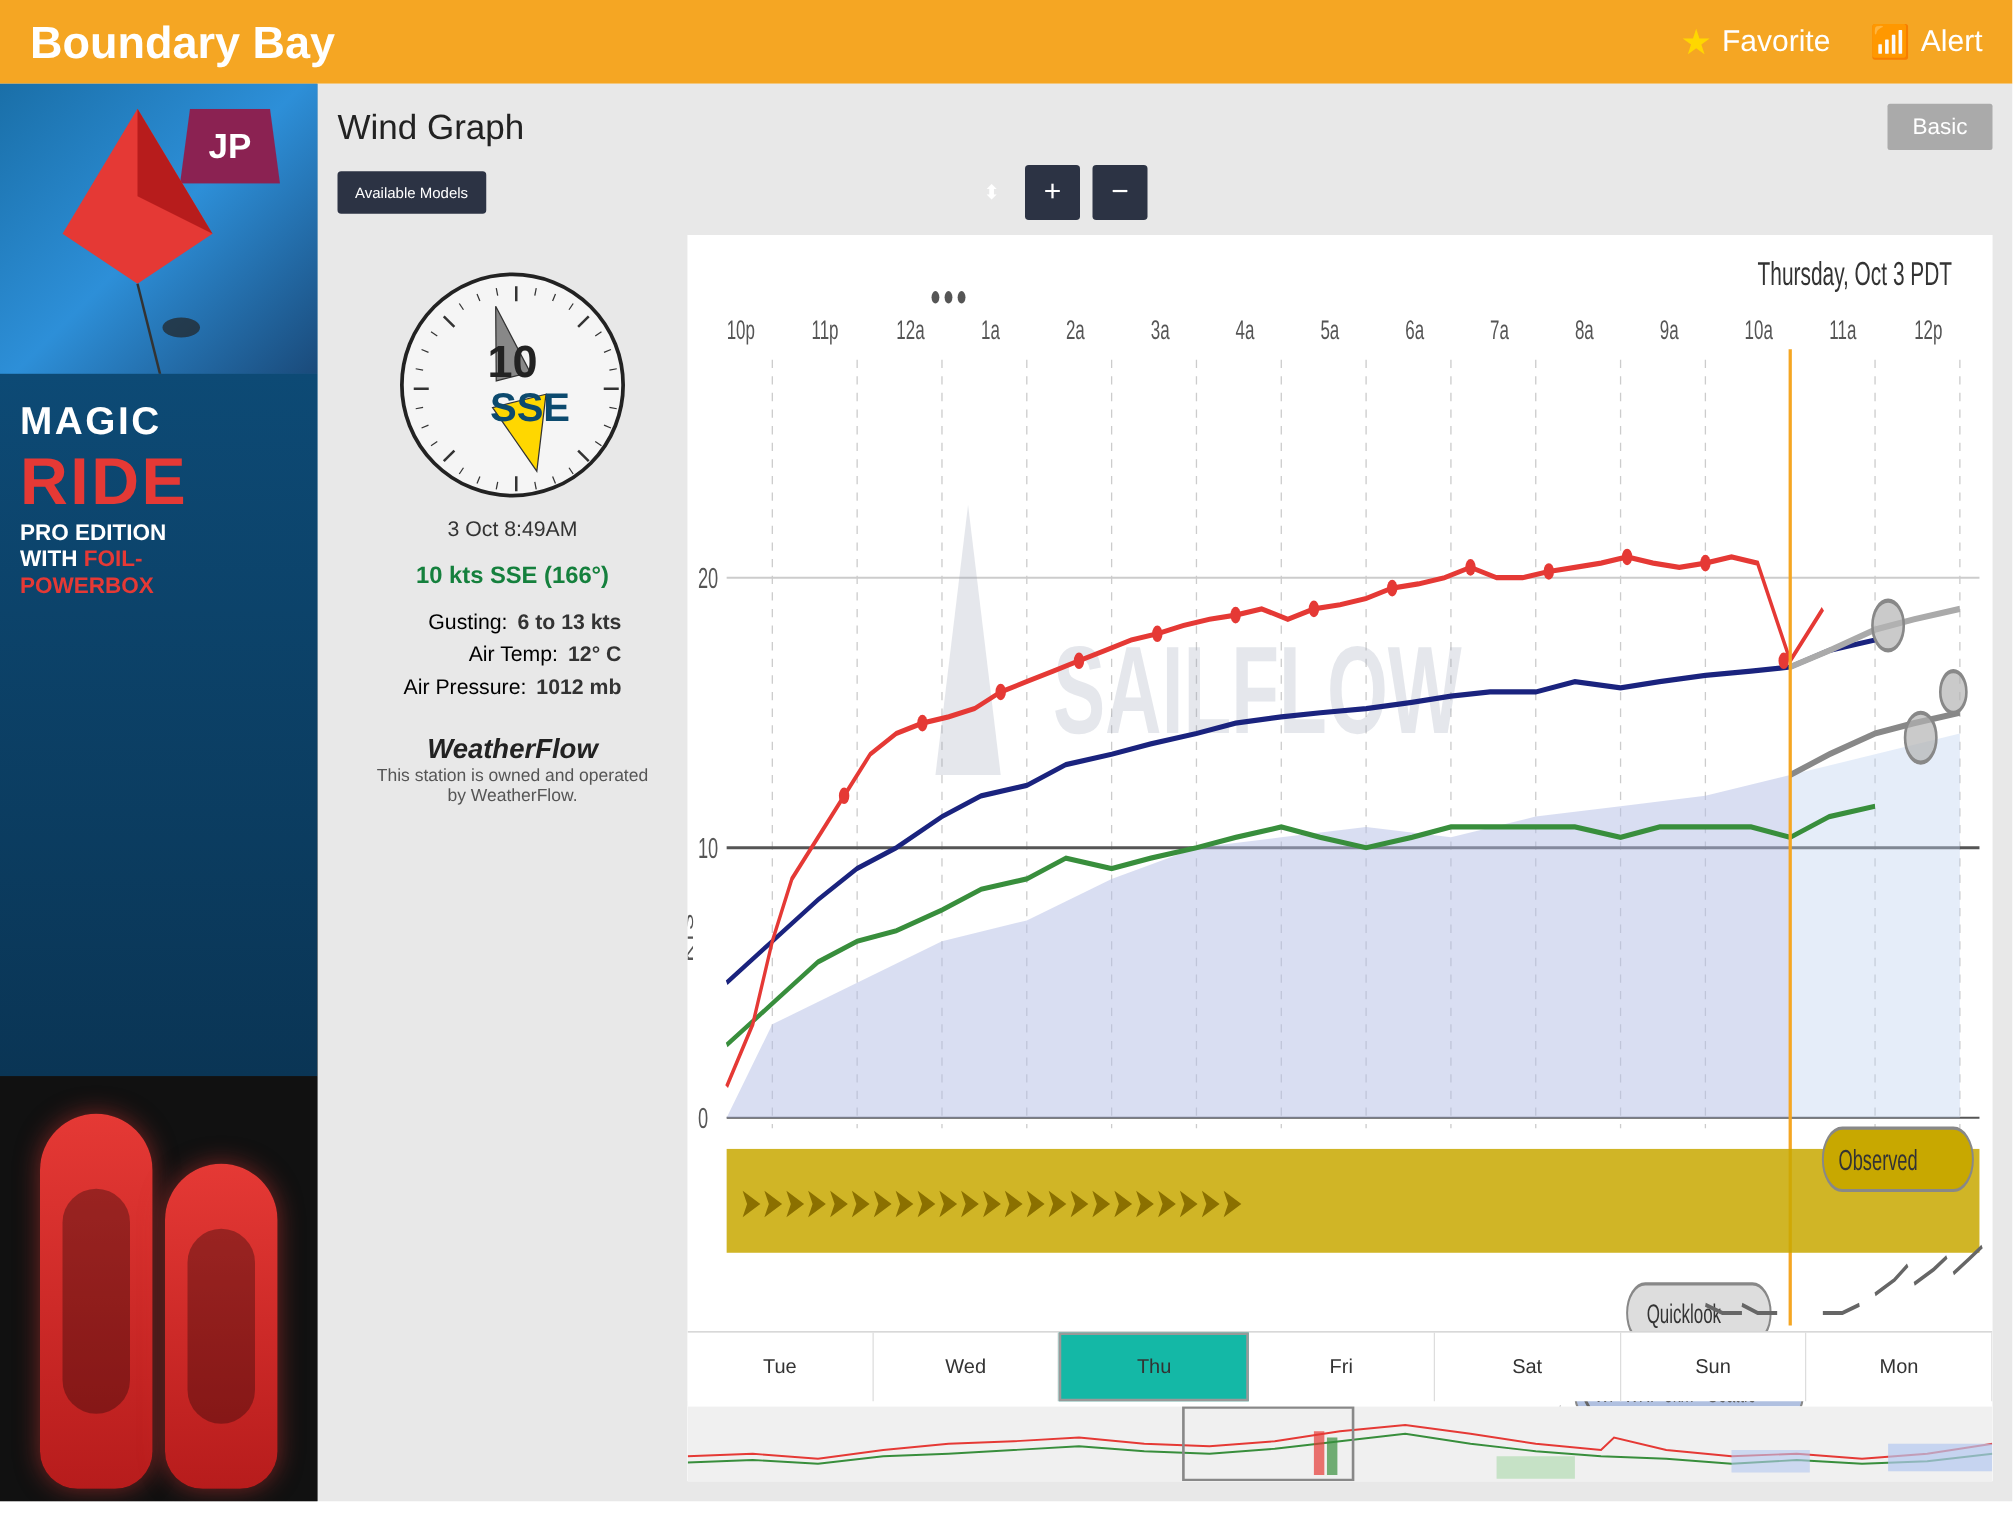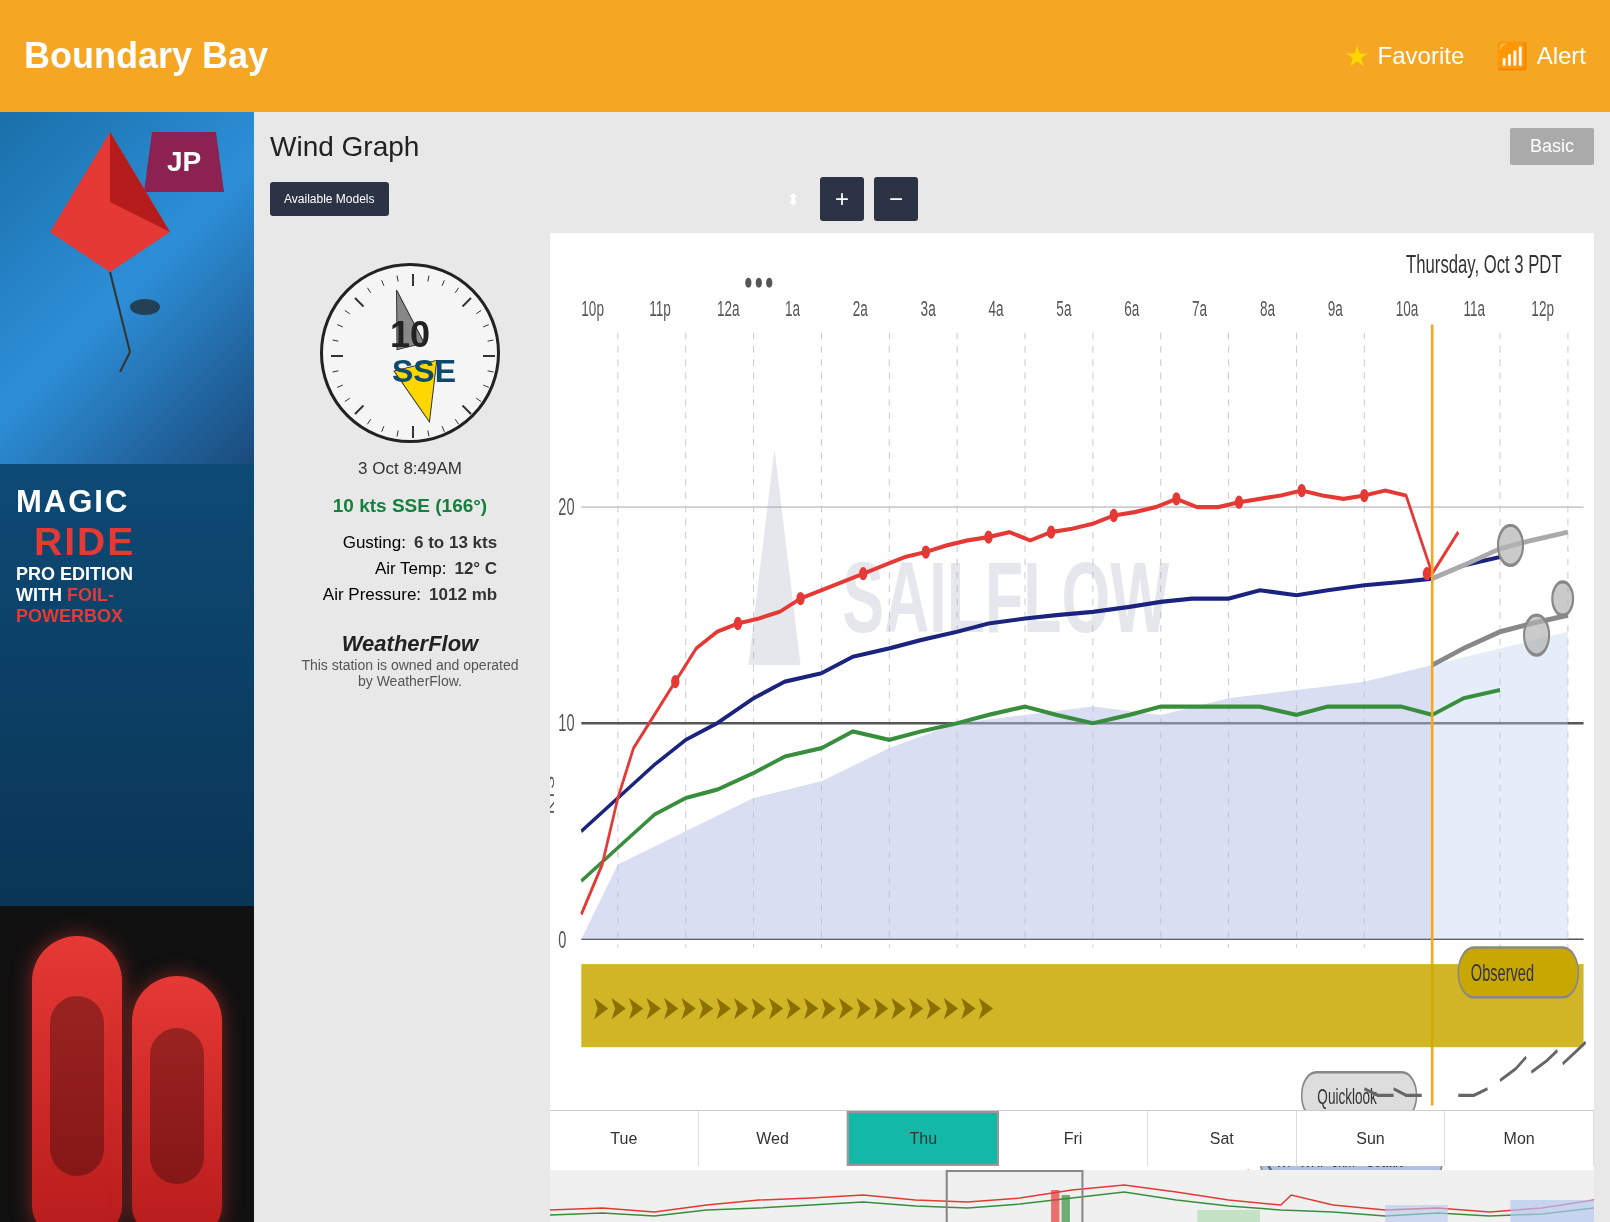--- a/index.html
+++ b/index.html
@@ -1,21 +1,21 @@
 <!DOCTYPE html>
 <html><head>
   <meta charset="utf-8">
   <style>
     * { margin: 0; padding: 0; box-sizing: border-box; }
     body { font-family: Arial, sans-serif; background: #fff; width: 1610px; height: 1222px; overflow: hidden; }
 
     
     #header {
       background: #F5A623;
-      height: 112px;
+      height: 67px;
       display: flex;
       align-items: center;
       padding: 0 24px;
       justify-content: space-between;
     }
     #header-title {
       color: #fff;
       font-size: 36px;
       font-weight: bold;
     }
@@ -54,21 +54,21 @@
       height: 100%;
       display: flex;
       flex-direction: column;
       align-items: center;
       justify-content: flex-start;
       overflow: hidden;
       position: relative;
     }
     .ad-top {
       width: 100%;
-      height: 352px;
+      height: 232px;
       background: linear-gradient(135deg, #1a6fa8, #2d8fd8, #1a4a7a);
       display: flex;
       align-items: center;
       justify-content: center;
       position: relative;
       overflow: hidden;
     }
     .jp-logo {
       position: absolute;
       top: 20px;
@@ -84,21 +84,21 @@
       font-weight: bold;
       clip-path: polygon(10% 0%, 90% 0%, 100% 100%, 0% 100%);
     }
     .ad-text-section {
       width: 100%;
       padding: 20px 16px;
       background: linear-gradient(180deg, #0d4a75, #0a3555);
       flex: 1;
     }
     .magic-text { color: white; font-size: 31px; font-weight: bold; letter-spacing: 2px; }
-    .ride-text { color: #E53935; font-size: 39px; font-weight: 900; letter-spacing: 2px; margin-left: 18px; }
+    .ride-text { color: #E53935; font-size: 53px; font-weight: 900; letter-spacing: 2px; }
     .pro-text { color: white; font-size: 18px; font-weight: bold; }
     .with-text { color: white; font-size: 18px; font-weight: bold; }
     .foil-text { color: #E53935; font-size: 18px; font-weight: bold; display: inline; }
     .powerbox-text { color: #E53935; font-size: 18px; font-weight: 900; display: inline; }
     .board-section {
       width: 100%;
       background: #111;
       display: flex;
       align-items: flex-end;
       justify-content: center;

